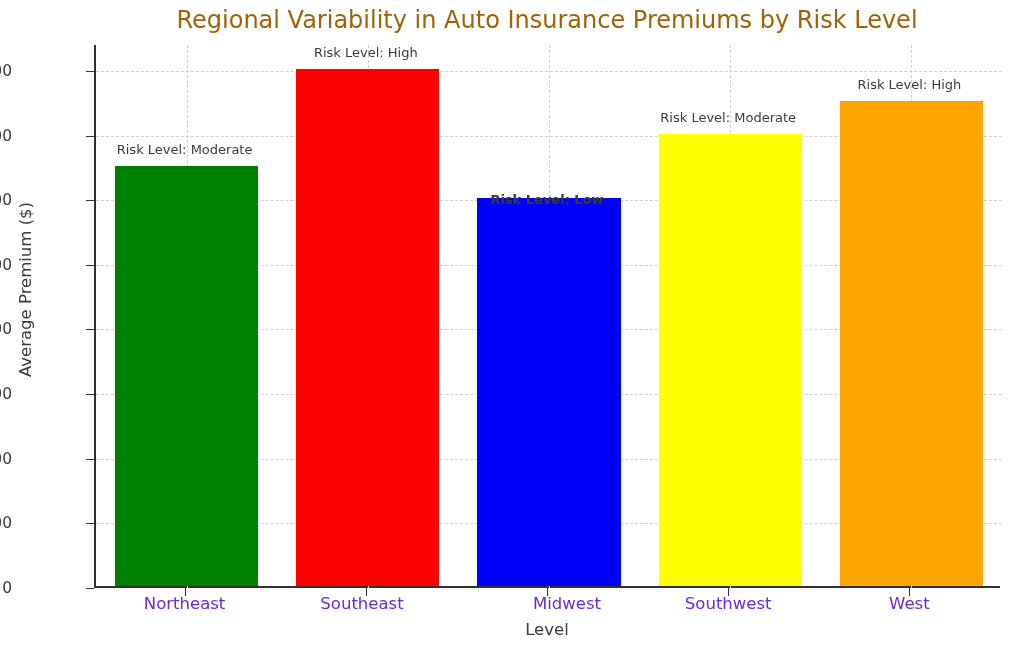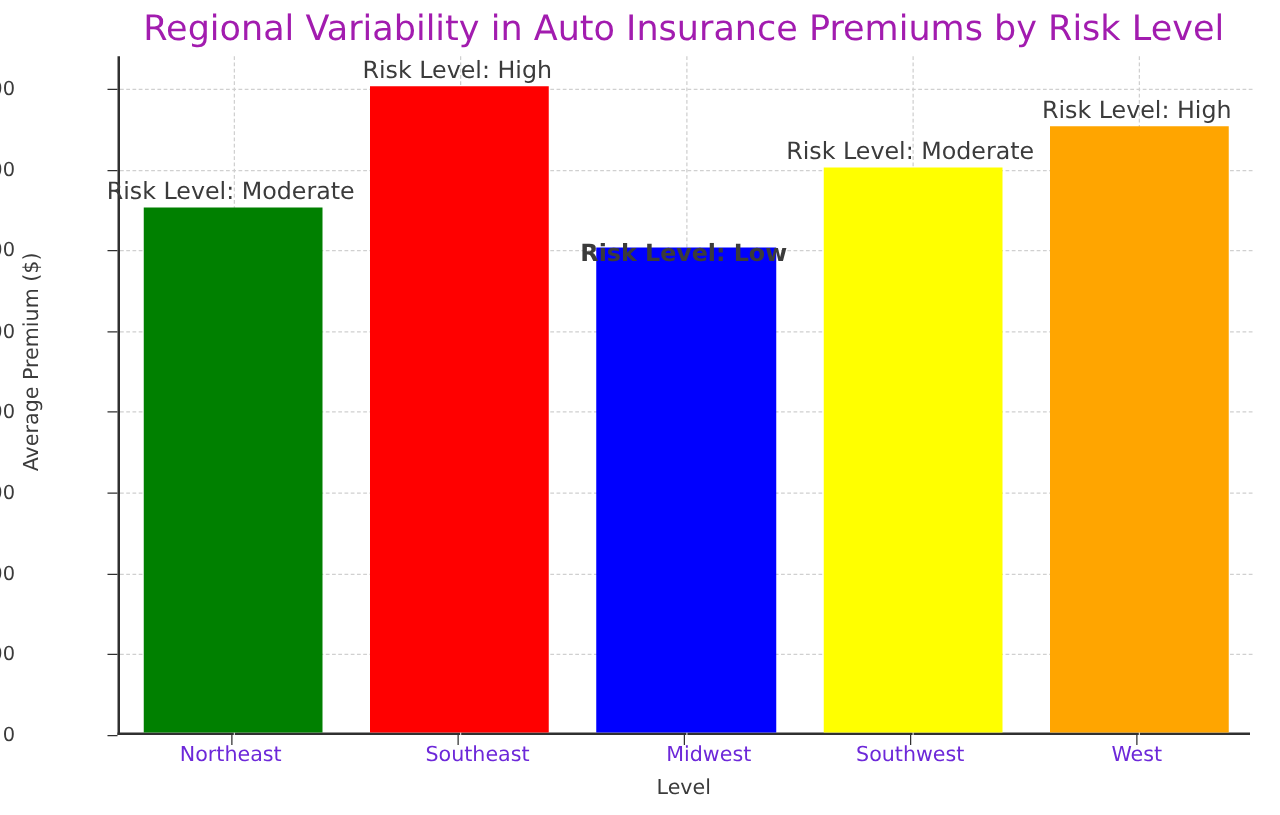--- a/index.html
+++ b/index.html
@@ -20,22 +20,22 @@
     height: 652px;
     background: #ffffff;
   }
   
   #chart-title {
     position: absolute;
     left: 94px;
     top: 6px;
     width: 906px;
     text-align: center;
-    font-size: 28px;
-    color: #a21caf;
+    font-size: 24px;
+    color: #a16207;
     letter-spacing: 0px;
     white-space: nowrap;
   }
   
   #plot-area {
     position: absolute;
     left: 94px;
     top: 45px;
     width: 906px;
     height: 543px;
@@ -58,21 +58,21 @@
     width: 0;
     border-left: 1px dashed #d0d0d0;
   }
   
   .bar {
     position: absolute;
     bottom: 0;
   }
   .bar-annotation {
     position: absolute;
-    font-size: 19px;
+    font-size: 13px;
     color: #3b3b3b;
     white-space: nowrap;
     text-align: center;
     transform: translateX(-50%);
   }
   
   .ytick-label {
     position: absolute;
     right: 1012px;
     text-align: right;
@@ -173,21 +173,21 @@
     <div class="ytick-label" style="top: 200.143px;">1200</div>
     <div class="ytick-mark" style="top: 200.143px;"></div>
     <div class="ytick-label" style="top: 135.5px;">1400</div>
     <div class="ytick-mark" style="top: 135.5px;"></div>
     <div class="ytick-label" style="top: 70.8571px;">1600</div>
     <div class="ytick-mark" style="top: 70.8571px;"></div>
     <div class="bar-annotation" style="left: 184.6px; top: 141.821px;">Risk Level: Moderate</div>
     <div class="xtick-label" style="left: 184.6px;">Northeast</div>
     <div class="xtick-mark" style="left: 184.6px;"></div>
     <div class="bar-annotation" style="left: 365.8px; top: 44.8571px;">Risk Level: High</div>
-    <div class="xtick-label" style="left: 382px;">Southeast</div>
+    <div class="xtick-label" style="left: 362px;">Southeast</div>
     <div class="xtick-mark" style="left: 365.8px;"></div>
     <div class="bar-annotation" style="left: 547px; top: 192px; font-weight: bold;">Risk Level: Low</div>
     <div class="xtick-label" style="left: 567px;">Midwest</div>
     <div class="xtick-mark" style="left: 547px;"></div>
     <div class="bar-annotation" style="left: 728.2px; top: 109.5px;">Risk Level: Moderate</div>
     <div class="xtick-label" style="left: 728.2px;">Southwest</div>
     <div class="xtick-mark" style="left: 728.2px;"></div>
     <div class="bar-annotation" style="left: 909.4px; top: 77.1786px;">Risk Level: High</div>
     <div class="xtick-label" style="left: 909.4px;">West</div>
     <div class="xtick-mark" style="left: 909.4px;"></div>

